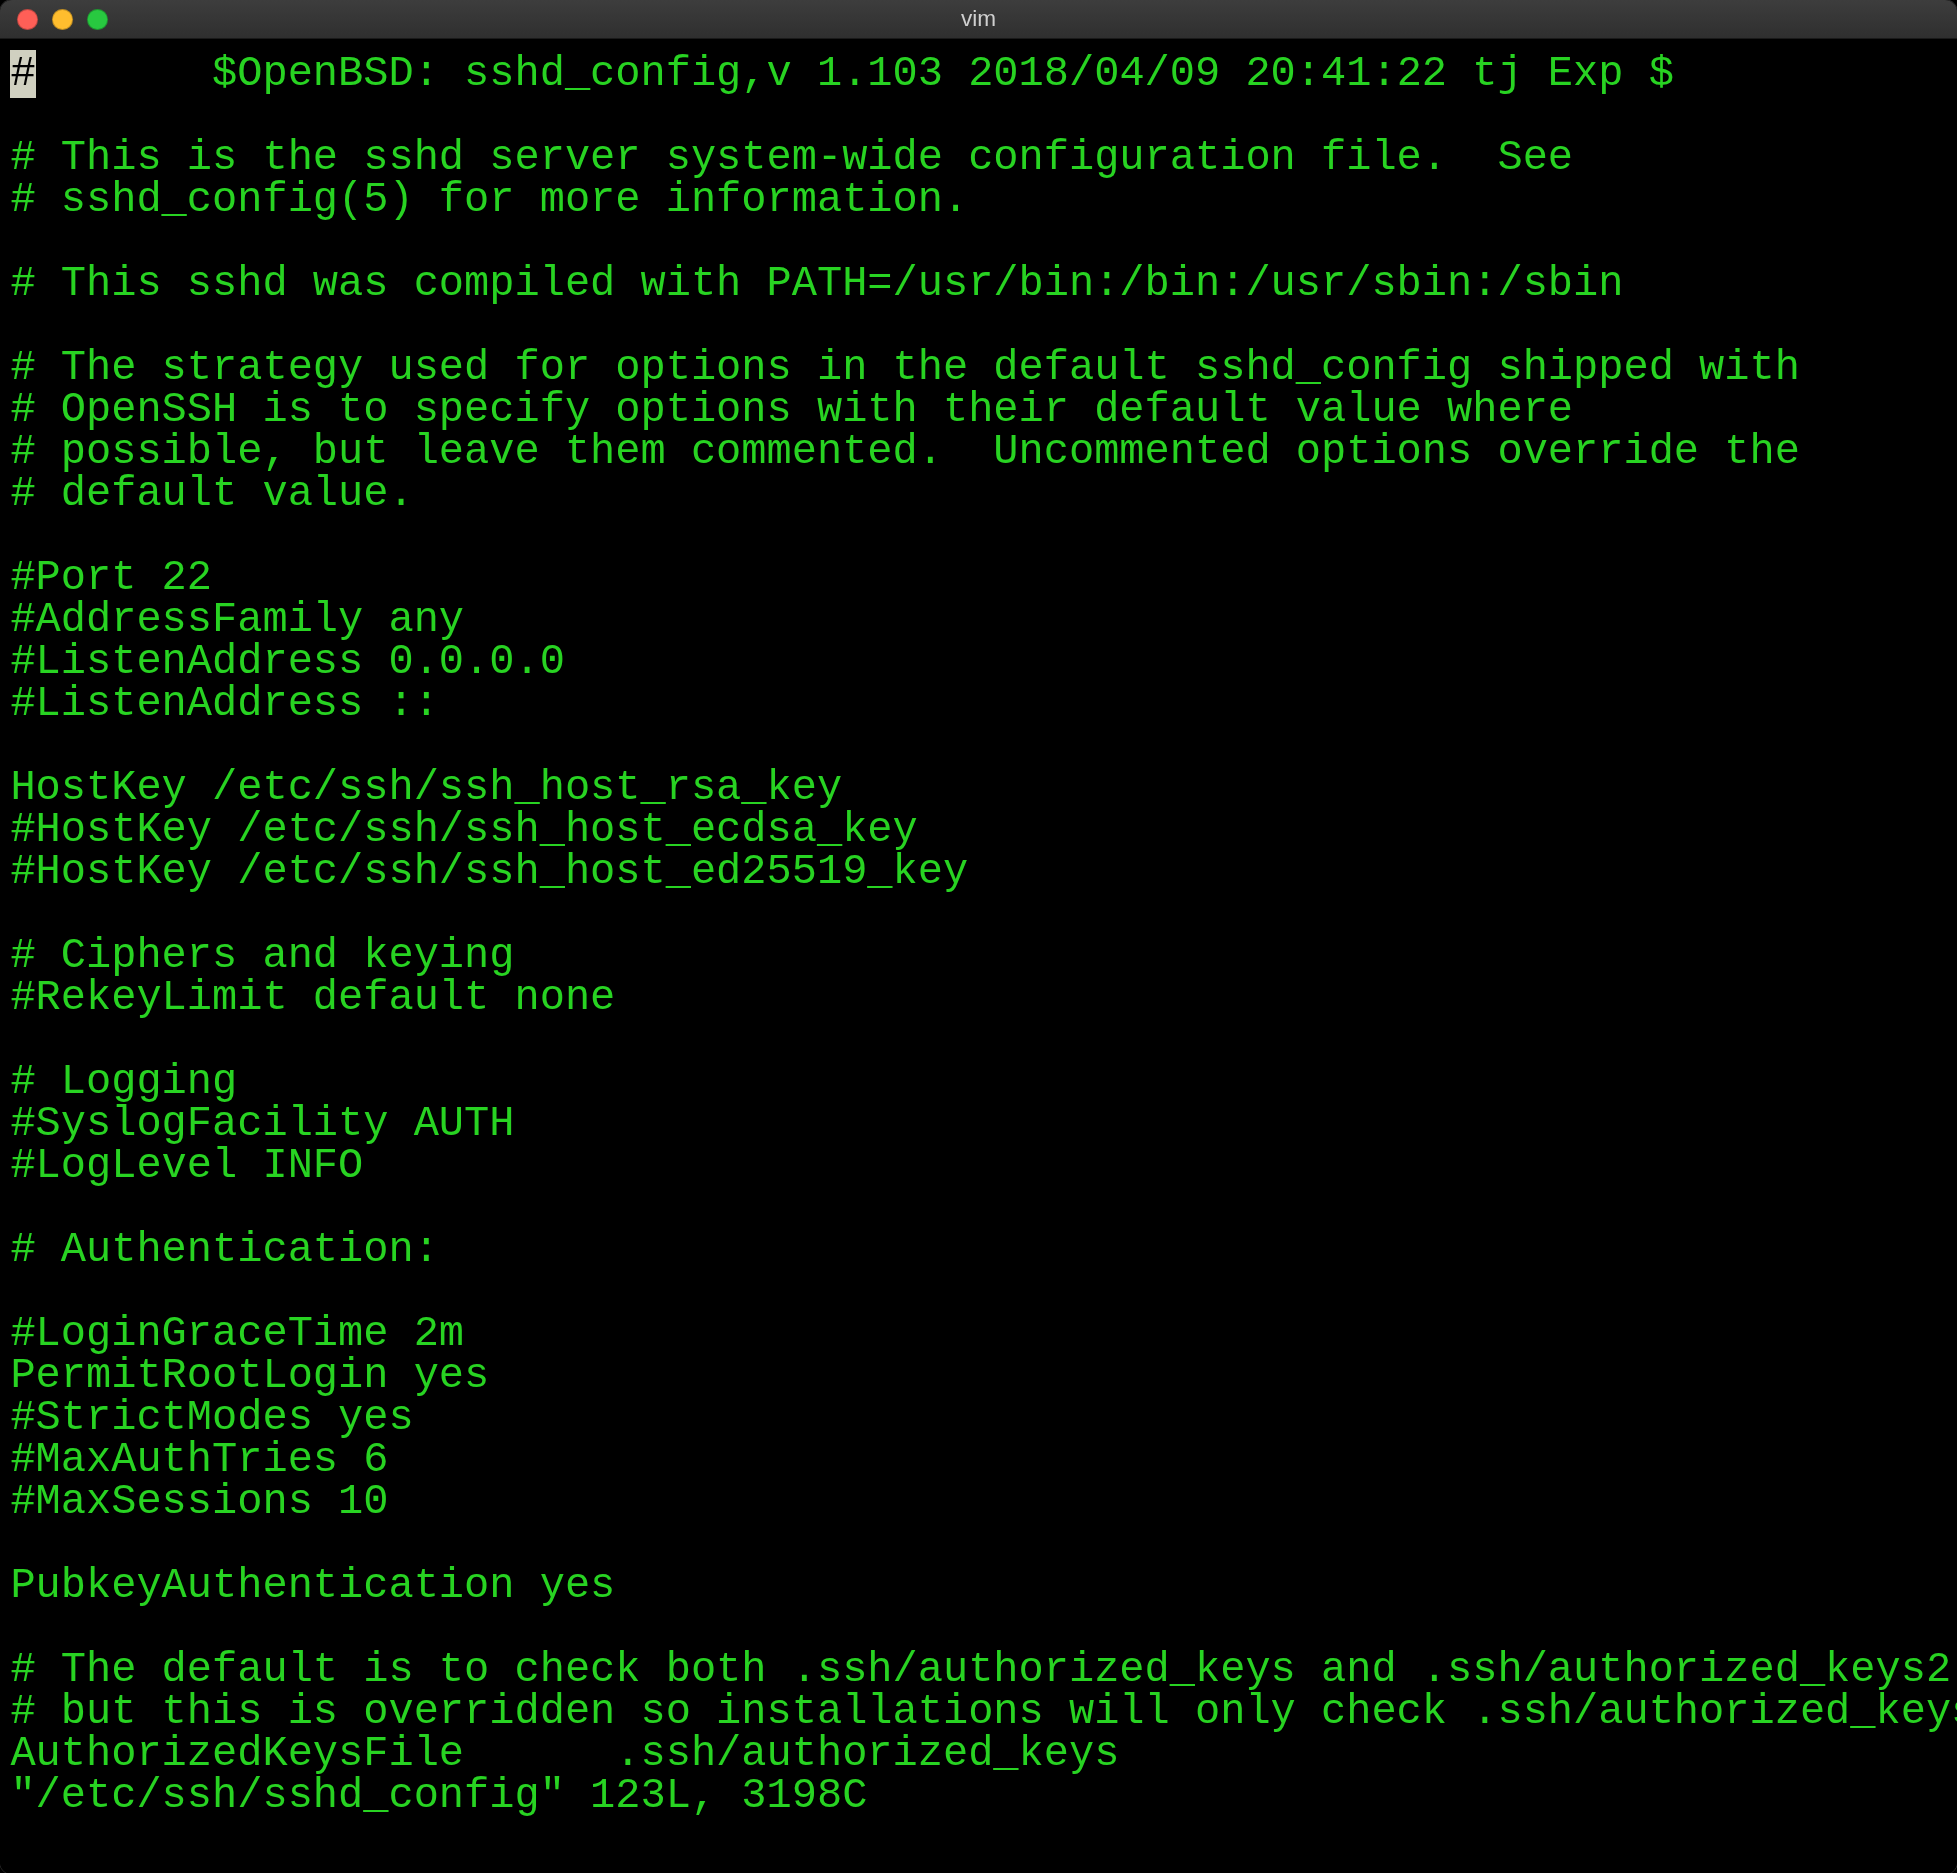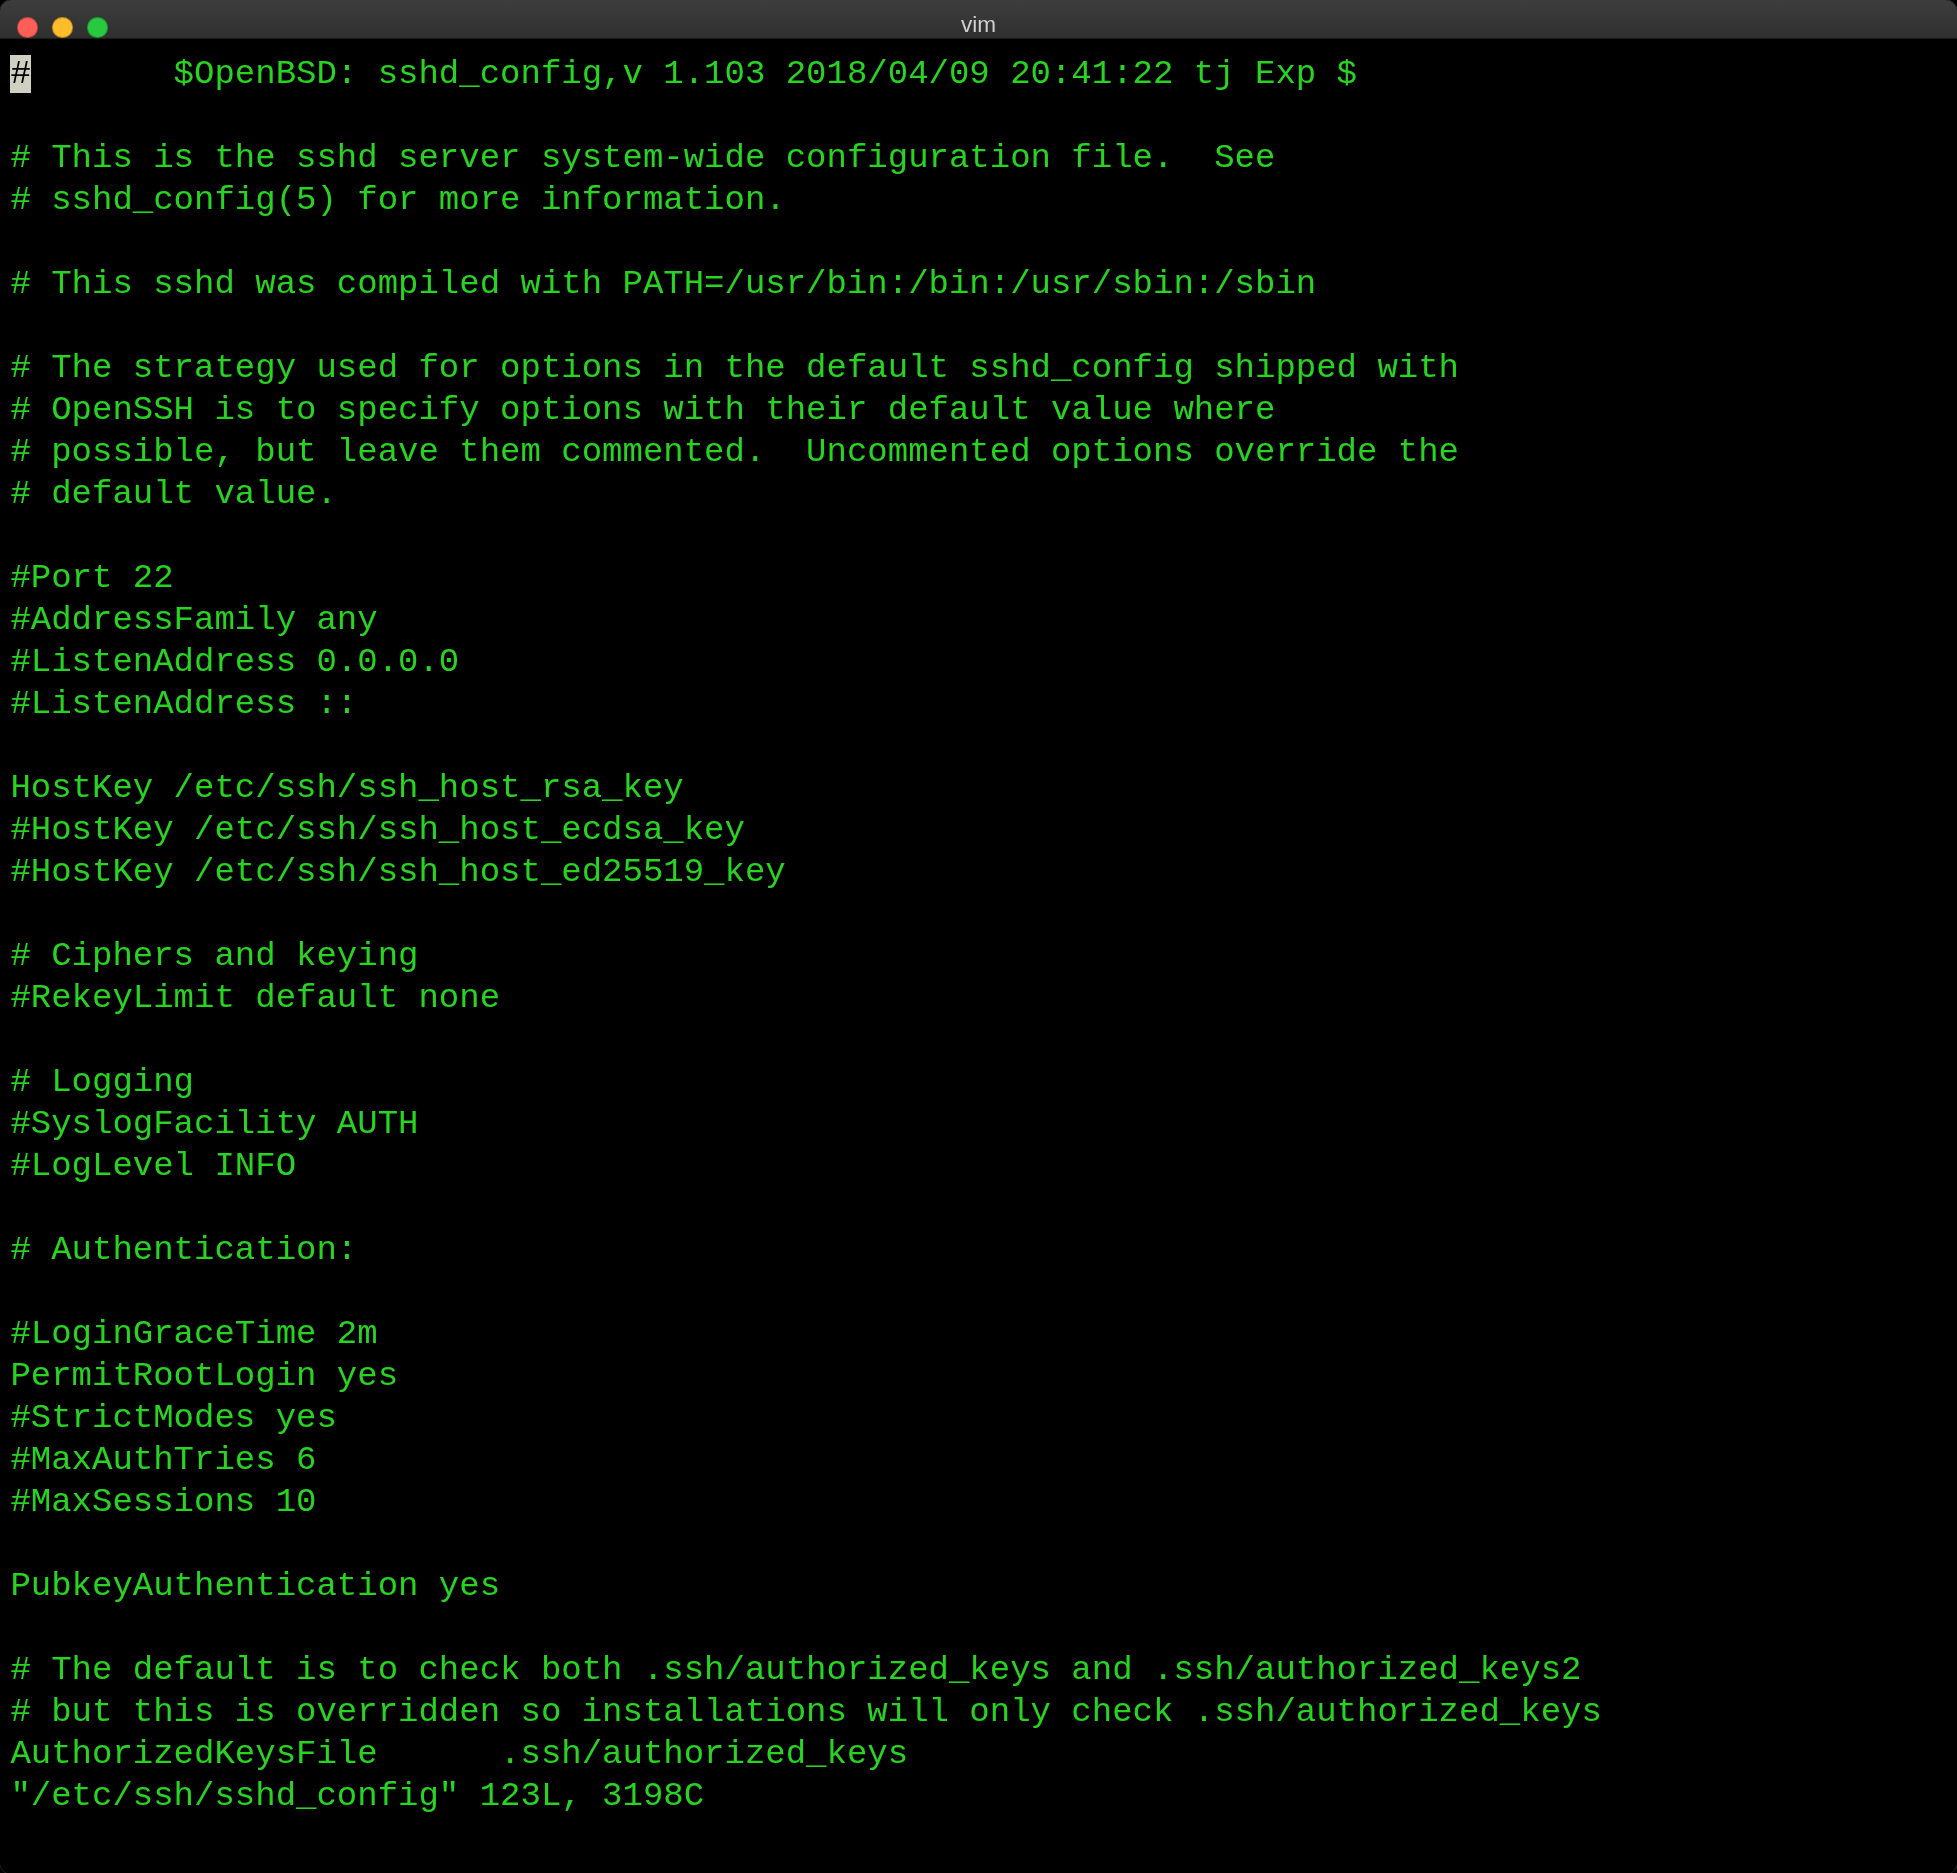--- a/index.html
+++ b/index.html
@@ -21,21 +21,21 @@
     display: flex;
     flex-direction: column;
     overflow: hidden;
   }
 
   .titlebar {
     height: 38px;
     background: linear-gradient(#3d3d3d, #2f2f2f);
     border-bottom: 0.9px solid #1a1a1a;
     display: flex;
-    align-items: flex-end;
+    align-items: center;
     position: relative;
     flex: 0 0 auto;
   }
 
   .traffic-lights {
     display: flex;
     gap: 14px;
     padding-left: 17.4px;
   }
   .tl {
@@ -54,21 +54,21 @@
     color: #cfcfcf;
     font-size: 22.6px;
     pointer-events: none;
     font-family: -apple-system, "Helvetica Neue", Arial, sans-serif;
   }
 
   .terminal {
     flex: 1 1 auto;
     background: #000;
     color: #28d322;
-    font-size: 34px;
+    font-size: 42px;
     line-height: 42px;
     padding: 14px 10.4px 7px 10.4px;
     white-space: pre;
     letter-spacing: 0;
   }
 
   .cursor-cell {
     color: #000;
     background: #d0d0c0;
   }

